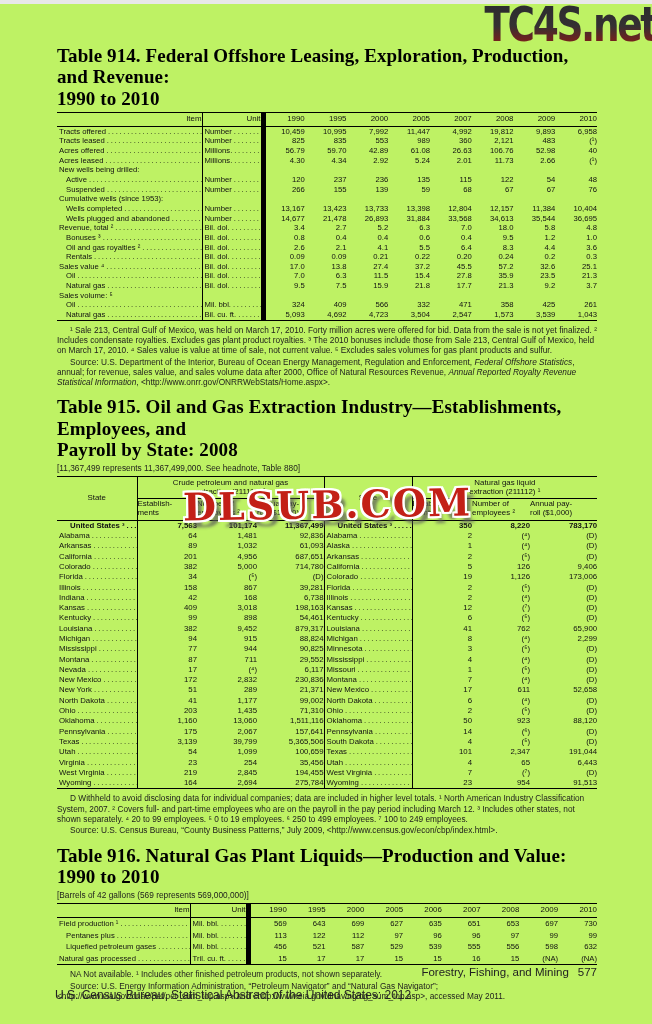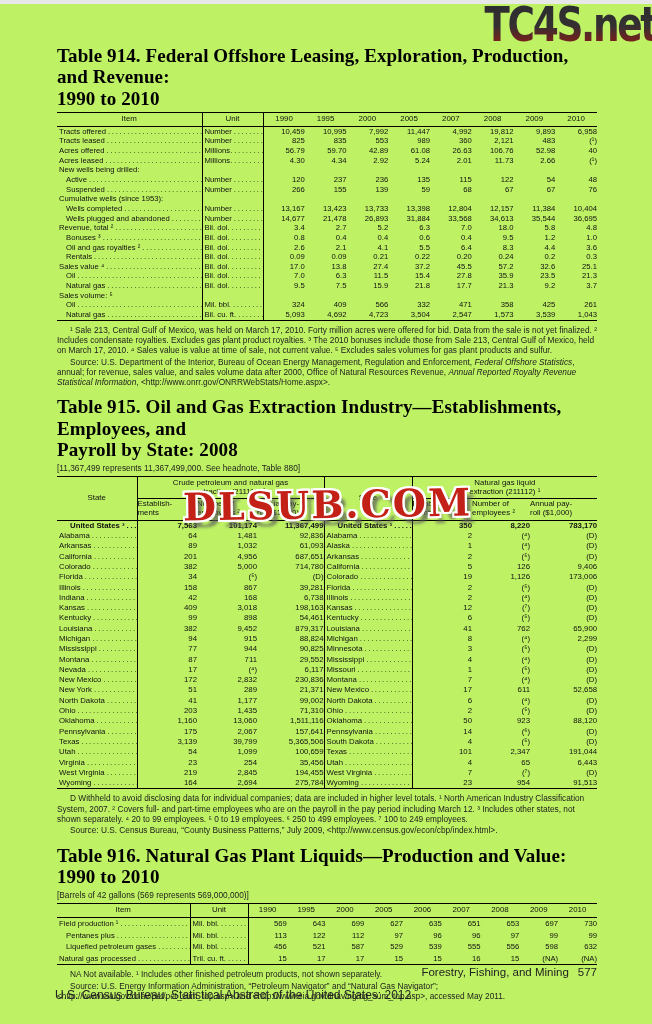--- a/index.html
+++ b/index.html
@@ -9,22 +9,22 @@
   .ttl{font-family:"Liberation Serif",serif;font-weight:700;font-size:19px;line-height:1.12;letter-spacing:.1px;color:#000}
   .mt41{margin-top:41px}.mt9{margin-top:9px}
   .hn{font-size:8.3px;line-height:1.22;margin-top:3px;color:#1c1c1c}
   .fn{font-size:8.3px;line-height:1.24;margin-top:4px;text-indent:13px;color:#1c1c1c}
   .src{margin-top:1px}
   .it{font-style:italic}
   
   .t{border-collapse:collapse;table-layout:fixed;margin:3px 0 0 57px;width:540px;
      border-top:1.5px solid #000;border-bottom:1.5px solid #000;color:#111}
   .t th{font-weight:normal;font-size:7.9px;padding:2px 0;border-bottom:1px solid #000;line-height:1.12;vertical-align:middle}
-  .ch{text-align:center}
-  .vr{border-left:1px solid #000;border-right:1px solid #000000}
+  .ch{text-align:right}
+  .vr{border-left:1px solid #000;border-right:5px solid #000000}
   .br{border-right:1px solid #000}
   .num{text-align:right;padding-right:7px;white-space:nowrap;overflow:hidden}
   .fx{display:flex;align-items:baseline;min-width:0;overflow:hidden}
   .lbl{white-space:nowrap;padding-left:2px}
   .ind .lbl{padding-left:9px}
   .usl .lbl{padding-left:13px}
   .dots{flex:1 1 0;min-width:0;overflow:hidden;letter-spacing:1.7px;padding:0 1px 0 2px;white-space:nowrap}
   .t914 td{padding:0;font-size:7.7px;line-height:9.65px}
   .t916 td{padding:0;font-size:7.7px;line-height:11.6px}
   .t915 td{padding:0;font-size:7.8px;line-height:10.3px}

